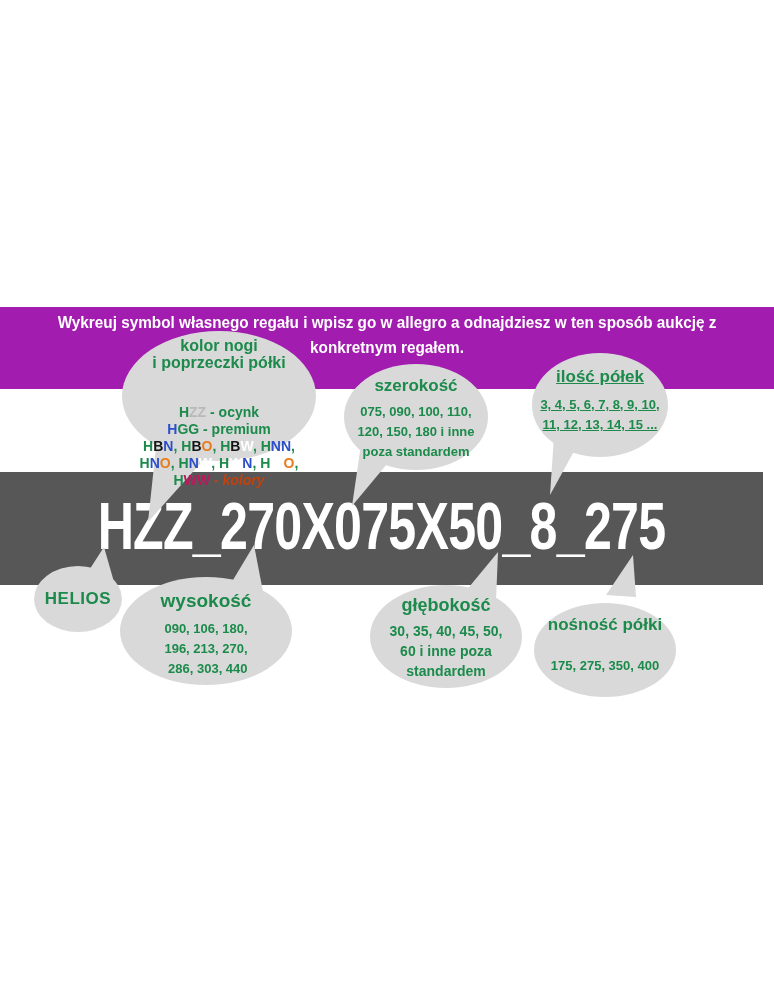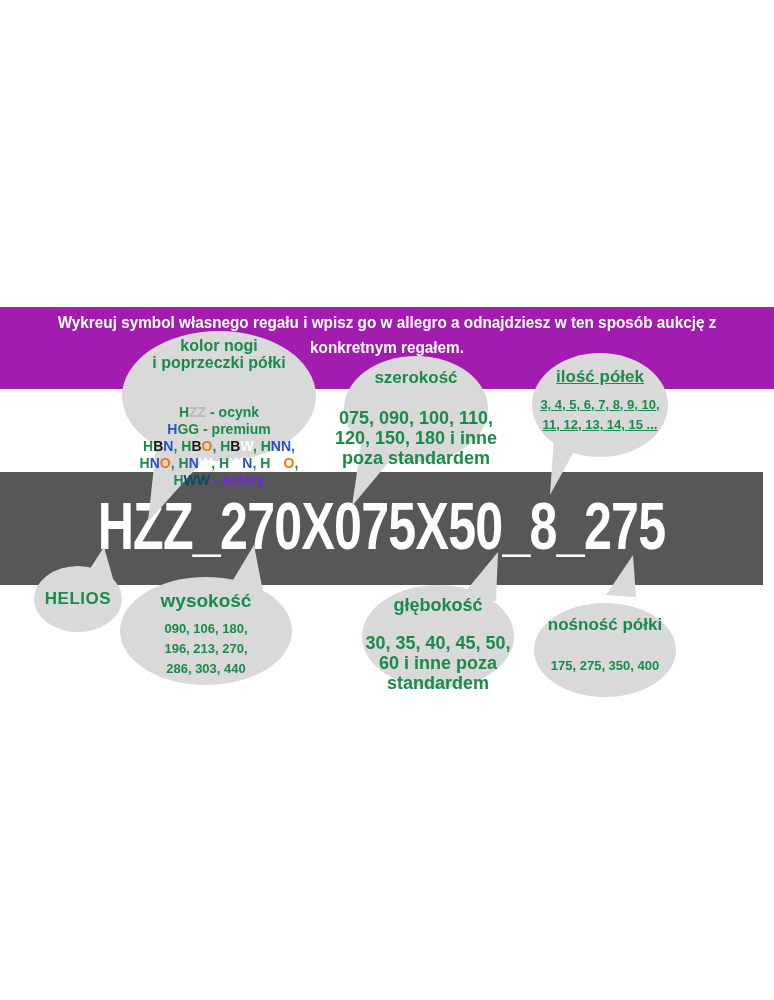--- a/index.html
+++ b/index.html
@@ -30,34 +30,34 @@
   .bubble{
     position:absolute;background:#d9d9d9;border-radius:50%;z-index:3;
     display:flex;flex-direction:column;align-items:center;text-align:center;
     color:#1b8a4b;
   }
   .bubble .title{font-weight:700;color:#1b8a4b;}
   .bubble .vals{font-weight:700;color:#1b8a4b;}
   .b-kolor{left:122px;top:331px;width:194px;height:130px;padding-top:6px;box-sizing:border-box;gap:28px;}
   .b-kolor .title{font-size:16px;line-height:17px;}
   .b-kolor .codes{margin-top:5px;font-size:14px;line-height:17px;font-weight:700;white-space:nowrap;}
-  .b-szer{left:344px;top:356px;width:144px;height:106px;padding-top:12px;box-sizing:border-box;gap:14px;}
+  .b-szer{left:344px;top:364px;width:144px;height:106px;padding-top:12px;box-sizing:border-box;}
   .b-szer .title{font-size:17px;line-height:19px;}
-  .b-szer .vals{margin-top:7px;font-size:18px;line-height:20px;white-space:nowrap;}
+  .b-szer .vals{margin-top:7px;font-size:13px;line-height:20px;white-space:nowrap;}
   .b-ilosc{left:532px;top:353px;width:136px;height:104px;padding-top:14px;box-sizing:border-box;text-decoration:underline;}
   .b-ilosc .title{font-size:17px;line-height:19px;}
   .b-ilosc .vals{margin-top:9px;font-size:13px;line-height:20px;white-space:nowrap;}
   .b-brand{left:34px;top:566px;width:88px;height:66px;justify-content:center;border-radius:44px/33px;}
   .b-brand .title{font-size:17px;letter-spacing:.5px;}
-  .b-wys{left:120px;top:577px;width:172px;height:108px;padding-top:13px;box-sizing:border-box;}
+  .b-wys{left:120px;top:577px;width:172px;height:108px;padding-top:13px;box-sizing:border-box;text-align:right;}
   .b-wys .title{font-size:19px;line-height:21px;}
   .b-wys .vals{margin-top:8px;font-size:13px;line-height:20px;white-space:nowrap;}
-  .b-gleb{left:362px;top:585px;width:152px;height:103px;padding-top:10px;box-sizing:border-box;}
+  .b-gleb{left:370px;top:585px;width:152px;height:103px;padding-top:10px;box-sizing:border-box;}
   .b-gleb .title{font-size:18px;line-height:20px;}
-  .b-gleb .vals{margin-top:18px;font-size:18px;line-height:20px;white-space:nowrap;}
+  .b-gleb .vals{margin-top:6px;font-size:14px;line-height:20px;white-space:nowrap;}
   .b-nos{left:534px;top:603px;width:142px;height:94px;padding-top:12px;box-sizing:border-box;}
   .b-nos .title{font-size:17px;line-height:19px;}
   .b-nos .vals{margin-top:23px;font-size:13px;line-height:18px;white-space:nowrap;}
 </style>
 </head>
 <body>
 
 <div class="canvas">
 
   <div class="band-header">
@@ -84,21 +84,21 @@
   <div class="bubble b-kolor">
     <div class="title">
       <div>kolor nogi</div>
       <div>i poprzeczki półki</div>
     </div>
     <div class="codes">
       <div><span style="color: rgb(27, 138, 75);">H</span><span style="color: rgb(185, 185, 185);">ZZ</span><span style="color: rgb(27, 138, 75);"> - ocynk</span></div>
       <div><span style="color: rgb(43, 79, 200);">H</span><span style="color: rgb(27, 138, 75);">GG</span><span style="color: rgb(27, 138, 75);"> - premium</span></div>
       <div><span style="color: rgb(27, 138, 75);">H</span><span style="color: rgb(20, 20, 20);">B</span><span style="color: rgb(43, 79, 200);">N</span><span style="color: rgb(27, 138, 75);">, </span><span style="color: rgb(27, 138, 75);">H</span><span style="color: rgb(20, 20, 20);">B</span><span style="color: rgb(232, 125, 30);">O</span><span style="color: rgb(27, 138, 75);">, </span><span style="color: rgb(27, 138, 75);">H</span><span style="color: rgb(20, 20, 20);">B</span><span style="color: rgb(255, 255, 255);">W</span><span style="color: rgb(27, 138, 75);">, </span><span style="color: rgb(27, 138, 75);">H</span><span style="color: rgb(43, 79, 200);">NN</span><span style="color: rgb(27, 138, 75);">,</span></div>
       <div><span style="color: rgb(27, 138, 75);">H</span><span style="color: rgb(43, 79, 200);">N</span><span style="color: rgb(232, 125, 30);">O</span><span style="color: rgb(27, 138, 75);">, </span><span style="color: rgb(27, 138, 75);">H</span><span style="color: rgb(43, 79, 200);">N</span><span style="color: rgb(255, 255, 255);">W</span><span style="color: rgb(27, 138, 75);">, </span><span style="color: rgb(27, 138, 75);">H</span><span style="color: rgb(255, 255, 255);">W</span><span style="color: rgb(43, 79, 200);">N</span><span style="color: rgb(27, 138, 75);">, </span><span style="color: rgb(27, 138, 75);">H</span><span style="color: rgb(255, 255, 255);">W</span><span style="color: rgb(232, 125, 30);">O</span><span style="color: rgb(27, 138, 75);">,</span></div>
-      <div><span style="color: rgb(27, 138, 75);">H</span><span style="color: #0c4a6e;">WW</span><span style="color: #6d28d9;"> - kolory</span></div>
+      <div><span style="color: rgb(27, 138, 75);">H</span><span style="color: #be185d;">WW</span><span style="color: #c2410c; font-style: italic;"> - kolory</span></div>
     </div>
   </div>
 
   <div class="bubble b-szer">
     <div class="title">szerokość</div>
     <div class="vals">
       <div>075, 090, 100, 110,</div>
       <div>120, 150, 180  i inne</div>
       <div>poza standardem</div>
     </div>

